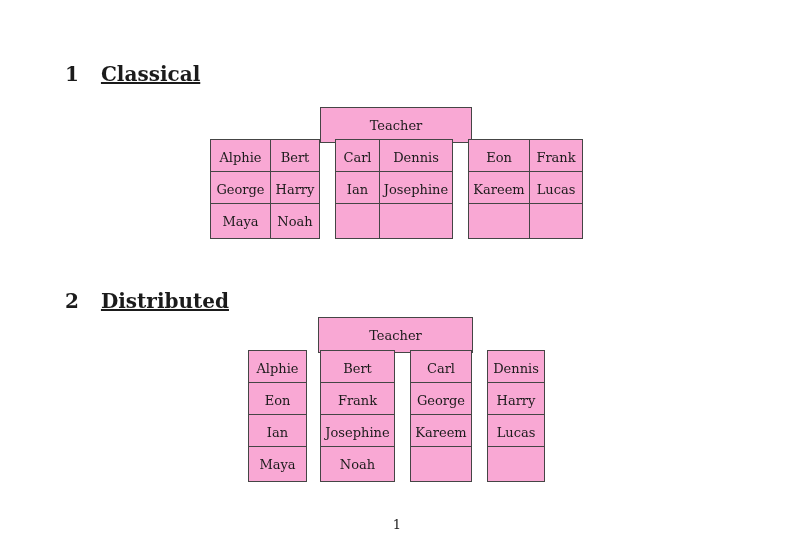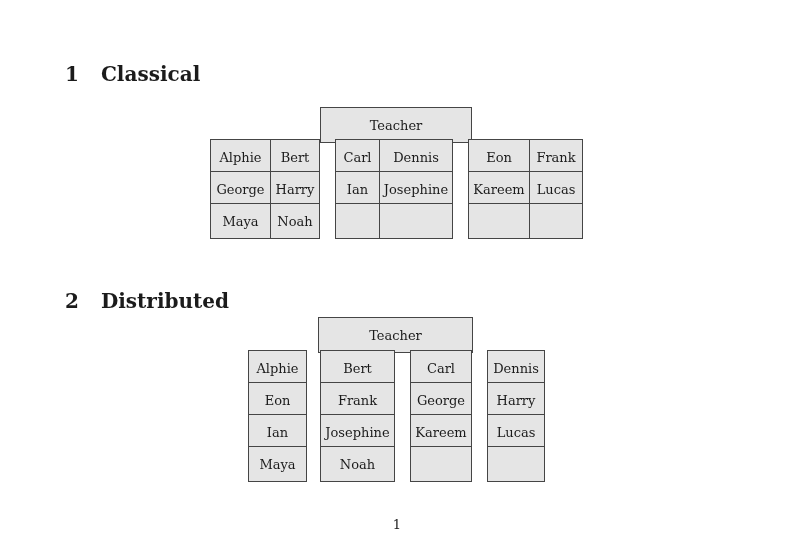--- a/index.html
+++ b/index.html
@@ -15,30 +15,30 @@
   .heading {
     position: absolute;
     left: 65px;
     font-weight: bold;
     font-size: 20px;
     line-height: 24px;
     white-space: nowrap;
   }
   .heading-1 { top: 62px; }
   .heading-2 { top: 289px; }
-  .heading .ttl { margin-left: 22px; }
+  .heading .ttl { margin-left: 22px; text-decoration: underline; }
 
   .box, .desk {
     position: absolute;
     height: 36px;
     border: 1px solid #454545;
     box-sizing: border-box;
     font-size: 13px;
     line-height: 15px;
-    background: #e5e5e5;
+    background: #f9a8d4;
   }
   .box {
     display: flex;
     align-items: center;
     justify-content: center;
   }
   .desk { display: flex; }
   .desk .seat {
     box-sizing: border-box;
     height: 100%;

